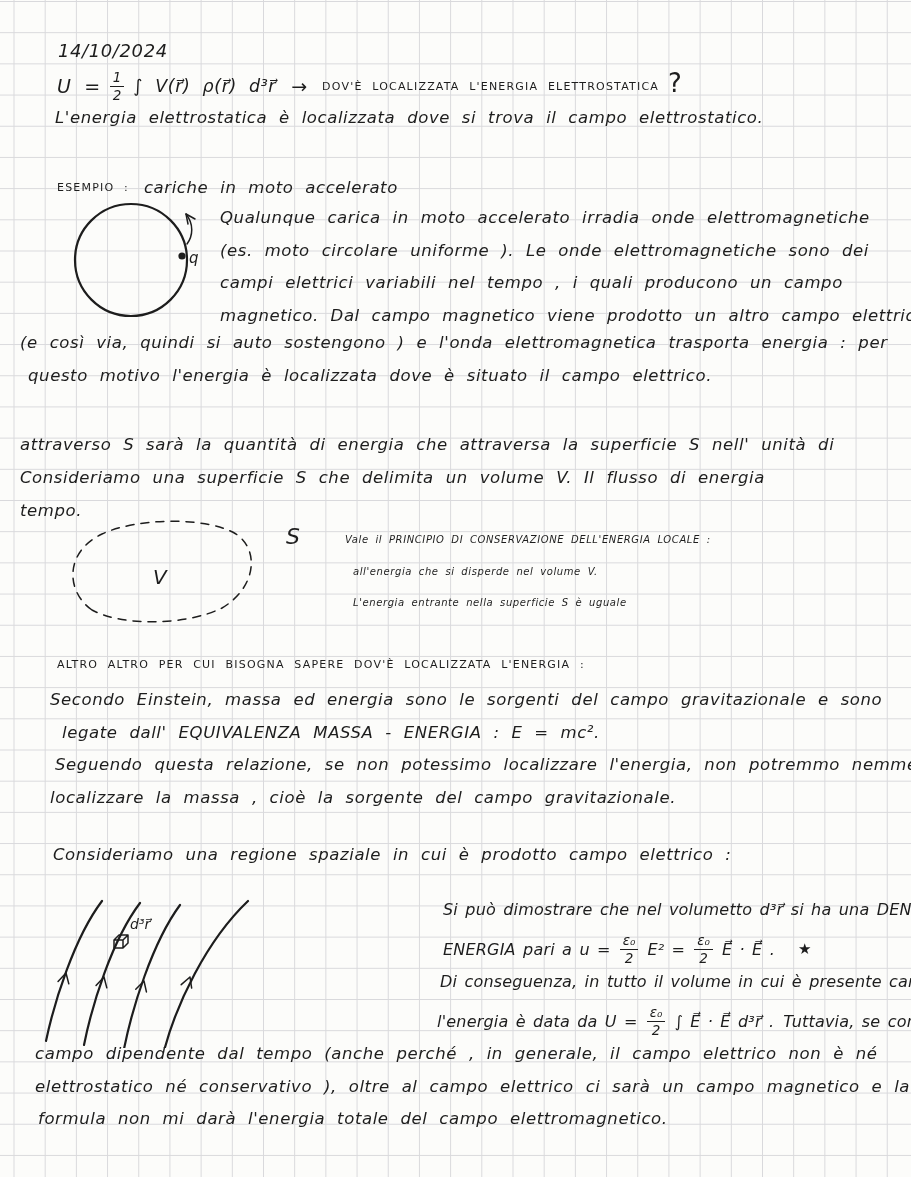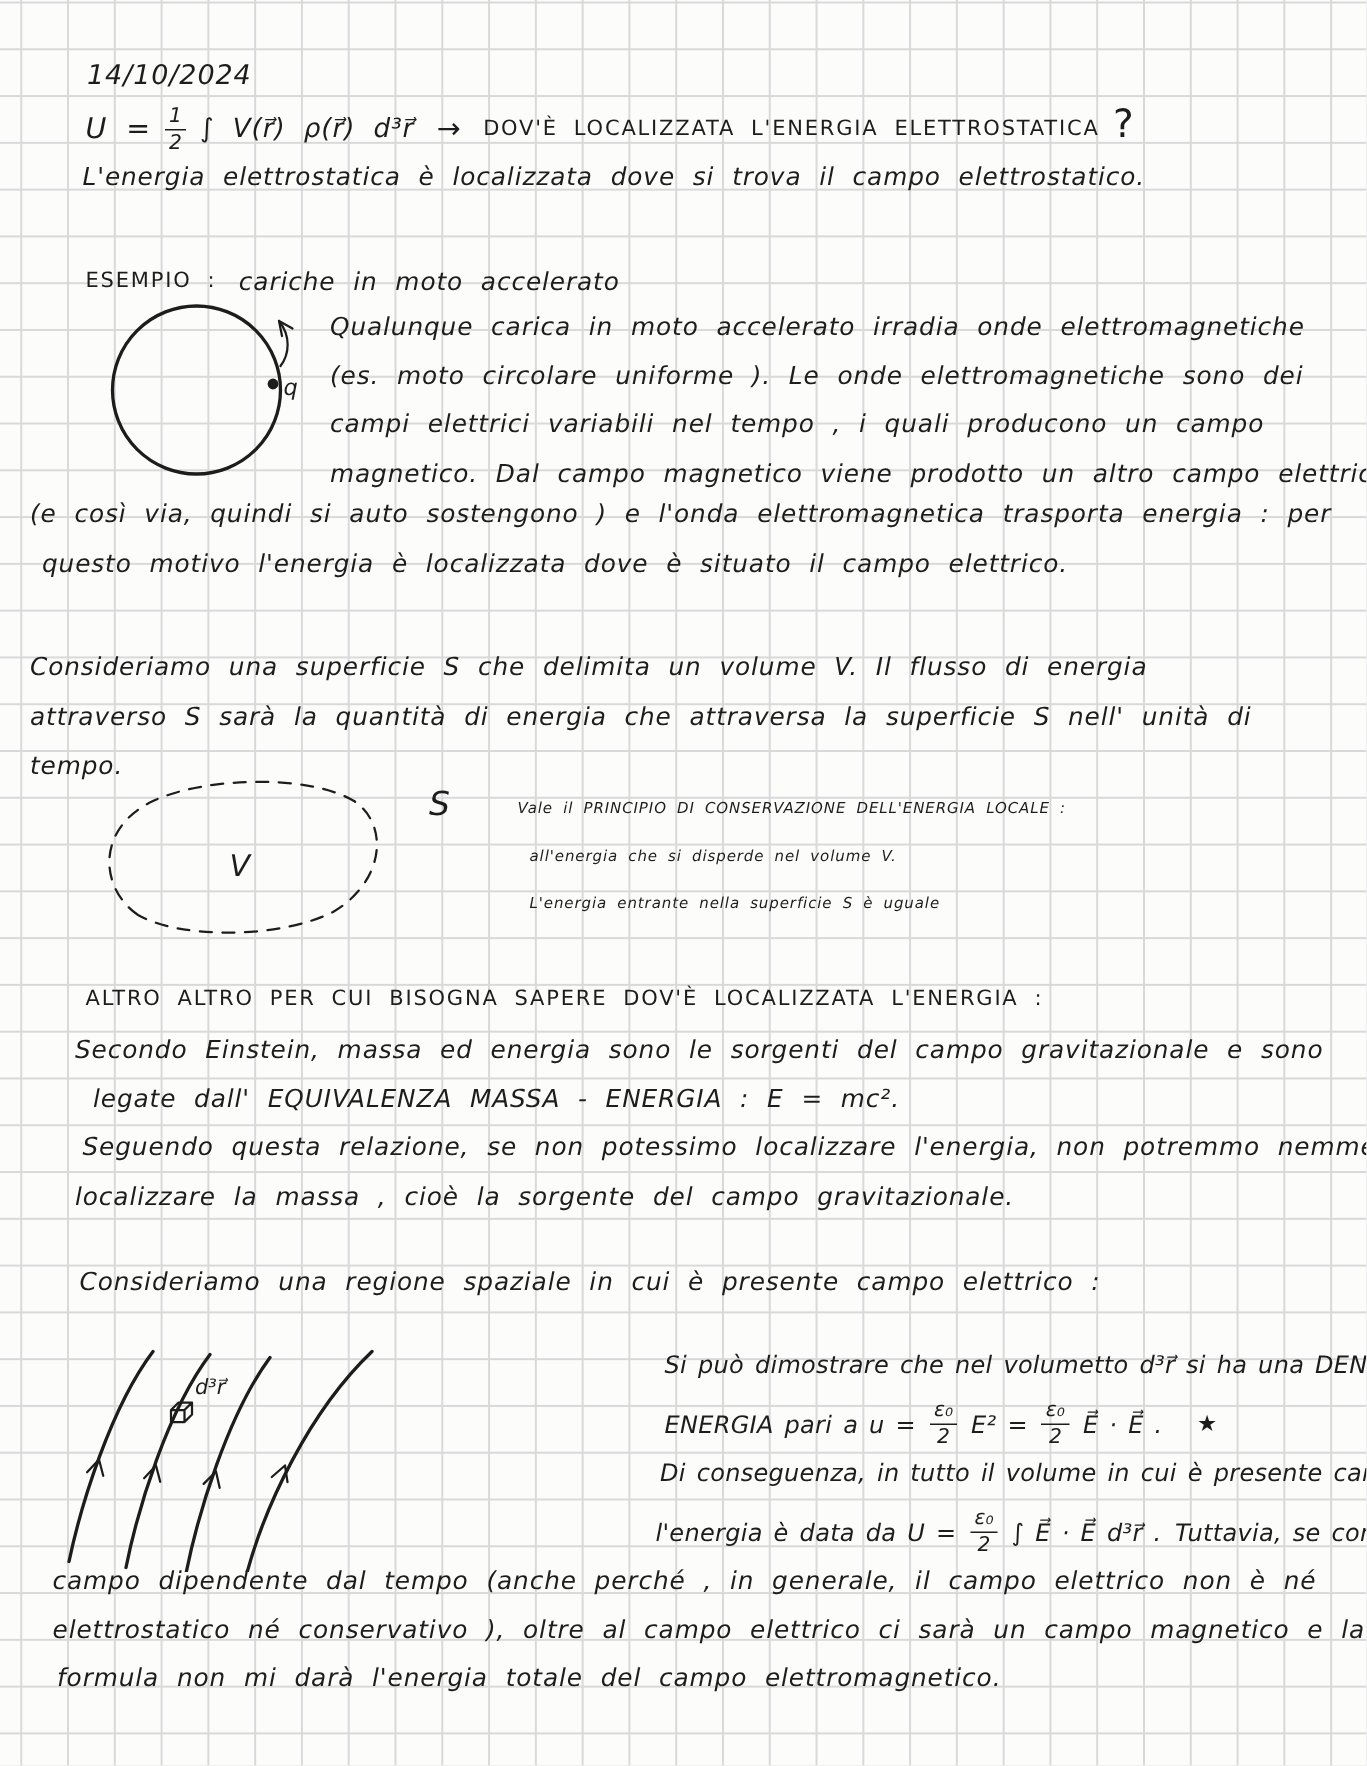--- a/index.html
+++ b/index.html
@@ -10,21 +10,21 @@
       linear-gradient(to right,#d9d9dc 1px,transparent 1px),
       linear-gradient(to bottom,#d9d9dc 1px,transparent 1px);
     background-size:31.2px 31.2px;
     background-position:13.5px 1px;
     font-family:"DejaVu Sans",sans-serif;
     color:#1d1d1d;
   }
   .ln,.para,.row{position:absolute;white-space:nowrap;}
   .hand{font-style:italic;font-size:16.5px;letter-spacing:0.6px;word-spacing:6px;}
   .para div{white-space:nowrap;}
-  .caps{font-style:normal;font-size:14px;letter-spacing:1.2px;word-spacing:5px;font-weight:500;}
+  .caps{font-style:normal;font-size:11px;letter-spacing:1.2px;word-spacing:5px;font-weight:500;}
   .row{display:flex;align-items:center;gap:9px;}
   .frac{display:inline-flex;flex-direction:column;align-items:center;line-height:1.05;font-size:13.5px;font-style:italic;}
   .frac .num{padding:0 3px 1px 3px;border-bottom:1.6px solid #1d1d1d;}
   .frac .den{padding-top:1px;}
   .fbig{font-size:19px;}
   .arrow{font-size:19px;font-style:normal;margin:0 6px;}
   .qmark{font-size:26px;font-style:normal;transform:translateY(-3px);}
   .star{font-size:15px;font-style:normal;margin-left:14px;}
   .stroke{fill:none;stroke:#1d1d1d;stroke-width:2.2;stroke-linecap:round;stroke-linejoin:round;}
   .thin{stroke-width:1.5;}
@@ -72,22 +72,22 @@
     <div>(es. moto circolare uniforme ). Le onde elettromagnetiche sono dei</div>
     <div>campi elettrici variabili nel tempo , i quali producono un campo</div>
     <div>magnetico. Dal campo magnetico viene prodotto un altro campo elettrico</div>
   </div>
   <div class="para hand" style="left:20px;top:326px;line-height:33px">
     <div>(e così via, quindi si auto sostengono ) e l'onda elettromagnetica trasporta energia : per</div>
     <div style="padding-left:8px">questo motivo l'energia è localizzata dove è situato il campo elettrico.</div>
   </div>
 
   <div class="para hand" style="left:20px;top:428px;line-height:33px">
+    <div>attraverso S sarà la quantità di energia che attraversa la superficie S nell' unità di</div>
     <div>Consideriamo una superficie S che delimita un volume V. Il flusso di energia</div>
-    <div>attraverso S sarà la quantità di energia che attraversa la superficie S nell' unità di</div>
     <div>tempo.</div>
   </div>
 
   <svg class="diag" style="left:58px;top:516px" width="205" height="112" viewBox="0 0 205 112">
     <path d="M 34 94 C 8 76 6 36 44 18 C 78 2 148 0 178 18 C 202 34 198 72 164 92 C 128 110 62 110 34 94 Z" class="stroke thin dash"></path>
     <text x="95" y="68" class="svgtext" font-size="20">V</text>
   </svg>
   <div class="ln hand" style="left:286px;top:524px;font-size:22px">S</div>
 
   <div class="para hand" style="left:345px;top:524px;line-height:31.5px;font-size:10px;word-spacing:3px">
@@ -97,21 +97,21 @@
   </div>
 
   <div class="ln caps" style="left:57px;top:658px">ALTRO ALTRO PER CUI BISOGNA SAPERE DOV'È LOCALIZZATA L'ENERGIA :</div>
   <div class="para hand" style="left:50px;top:684px;line-height:32.5px">
     <div>Secondo Einstein, massa ed energia sono le sorgenti del campo gravitazionale e sono</div>
     <div style="padding-left:12px">legate dall' EQUIVALENZA MASSA - ENERGIA :  E = mc².</div>
     <div style="padding-left:5px">Seguendo questa relazione, se non potessimo localizzare l'energia, non potremmo nemmeno</div>
     <div>localizzare la massa , cioè la sorgente del campo gravitazionale.</div>
   </div>
 
-  <div class="ln hand" style="left:53px;top:845px">Consideriamo una regione spaziale in cui è presente campo elettrico :</div>
+  <div class="ln hand" style="left:53px;top:845px">Consideriamo una regione spaziale in cui è prodotto campo elettrico :</div>
 
   <svg class="diag" style="left:38px;top:893px" width="235" height="155" viewBox="0 0 235 155">
     <path d="M 8 148 C 16 110 36 45 64 8" class="stroke"></path>
     <path d="M 46 152 C 54 112 74 47 102 10" class="stroke"></path>
     <path d="M 86 156 C 94 116 114 50 142 12" class="stroke"></path>
     <path d="M 126 158 C 138 112 168 48 210 8" class="stroke"></path>
     <g>
       <path class="stroke thin" transform="translate(28,80) rotate(12)" d="M 0 0 l -6 10 M 0 0 l 5 10"></path>
       <path class="stroke thin" transform="translate(66,84) rotate(12)" d="M 0 0 l -6 10 M 0 0 l 5 10"></path>
       <path class="stroke thin" transform="translate(106,88) rotate(14)" d="M 0 0 l -6 10 M 0 0 l 5 10"></path>

